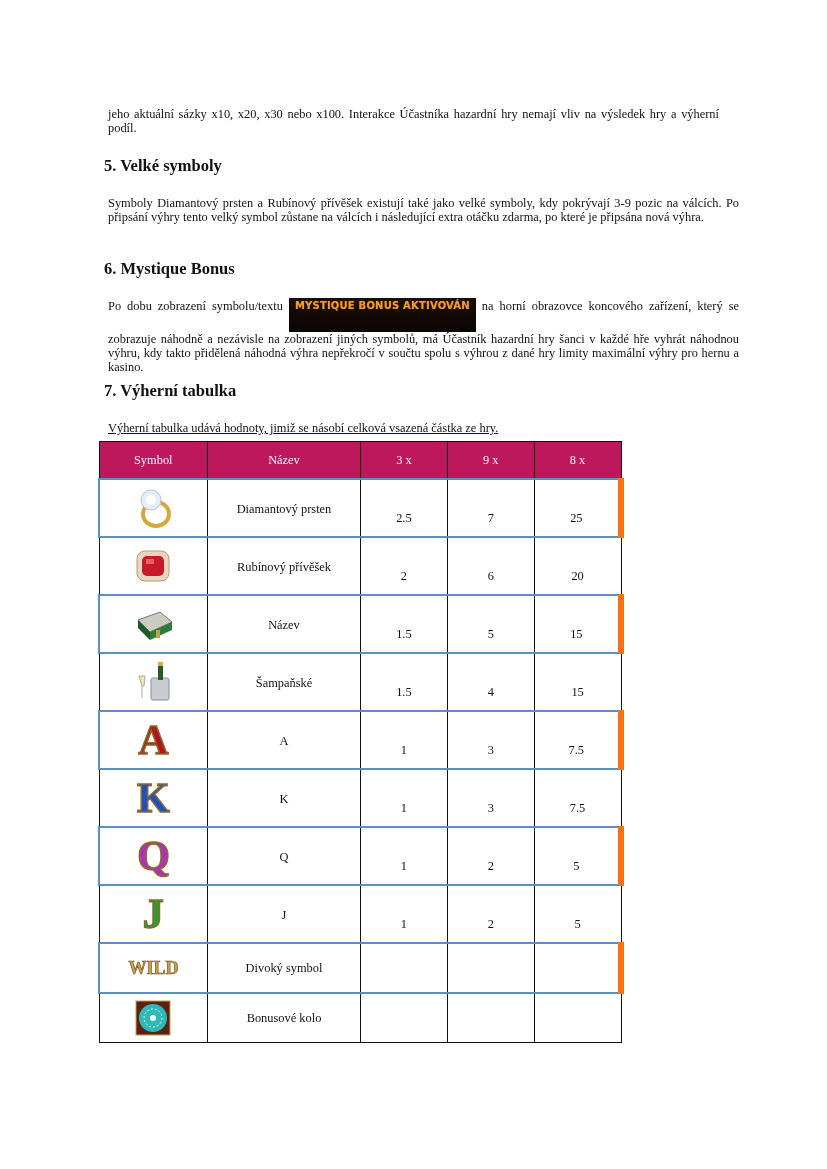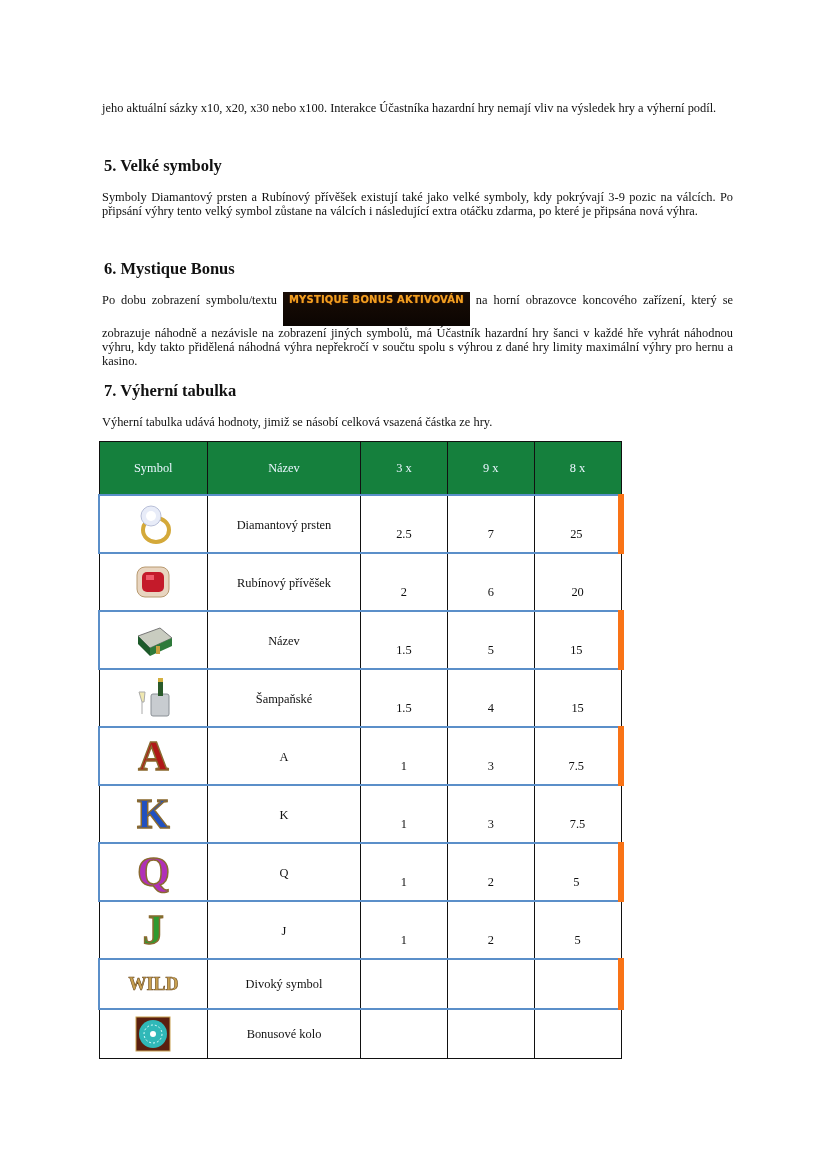--- a/index.html
+++ b/index.html
@@ -1,28 +1,28 @@
 <!DOCTYPE html>
 <html><head>
 <meta charset="utf-8">
 <style>
   html, body { margin: 0; padding: 0; background: #ffffff; }
   body { width: 827px; height: 1169px; position: relative; font-family: "Liberation Serif", serif; color: #111; overflow: hidden; }
   .page { position: absolute; left: 98px; top: 97px; width: 631px; }
-  p.body { font-size: 12.4px; line-height: 14px; margin: 4px; text-align: justify; }
+  p.body { font-size: 12.4px; line-height: 14px; margin: 10px; text-align: justify; }
   h2 { font-family: "Liberation Serif", serif; font-weight: bold; font-size: 16.5px; margin: 6px; }
   .s5-title { position: absolute; top: 53px; }
   .s5-text { position: absolute; top: 89px; width: 631px; }
   .s6-title { position: absolute; top: 156px; }
   .s6-text { position: absolute; top: 191px; width: 631px; line-height: 15px; }
   .badge { display: inline-block; background: linear-gradient(#1a0d05, #0b0502); color: #f0a020; font-family: "DejaVu Sans", sans-serif; font-weight: bold; font-size: 10px; padding: 1px 6px 20px 6px; letter-spacing: 0.2px; vertical-align: 1px; line-height: 13px; text-shadow: 0 0 1px #b05010; }
   .s7-title { position: absolute; top: 278px; }
-  .s7-text { position: absolute; top: 314px; }
+  .s7-text { position: absolute; top: 314px; text-decoration: underline; }
   table.pay { position: absolute; top: 344px; left: 0; border-collapse: collapse; width: 526px; font-size: 12.4px; }
-  table.pay th { background: #15803d; color: #eaf6ff; font-weight: normal; height: 28px; border: 1px solid #111; padding: 12px; font-size: 12.4px; }
+  table.pay th { background: #be185d; color: #eaf6ff; font-weight: normal; height: 28px; border: 1px solid #111; padding: 4px; font-size: 12.4px; }
   table.pay td { border: 1px solid #111; text-align: center; padding: 0; position: relative; }
   table.pay tr.hl td { border-top: 2px solid #5b8fc9; border-bottom: 2px solid #5b8fc9; }
   table.pay tr.hl td:first-child { border-left: 2px solid #5b8fc9; }
   table.pay tr.hl td:last-child { border-right: 6px solid #f97316; }
   td.sym { width: 107px; height: 56px; }
   td.name { width: 152px; vertical-align: top; padding-top: 22px !important; }
   td.val { vertical-align: top; padding-top: 31px !important; }
   tr.short td.sym { height: 48px; }
   tr.short td.name { vertical-align: middle; padding-top: 0 !important; }
   .ico { display: inline-block; width: 40px; height: 44px; vertical-align: middle; }

